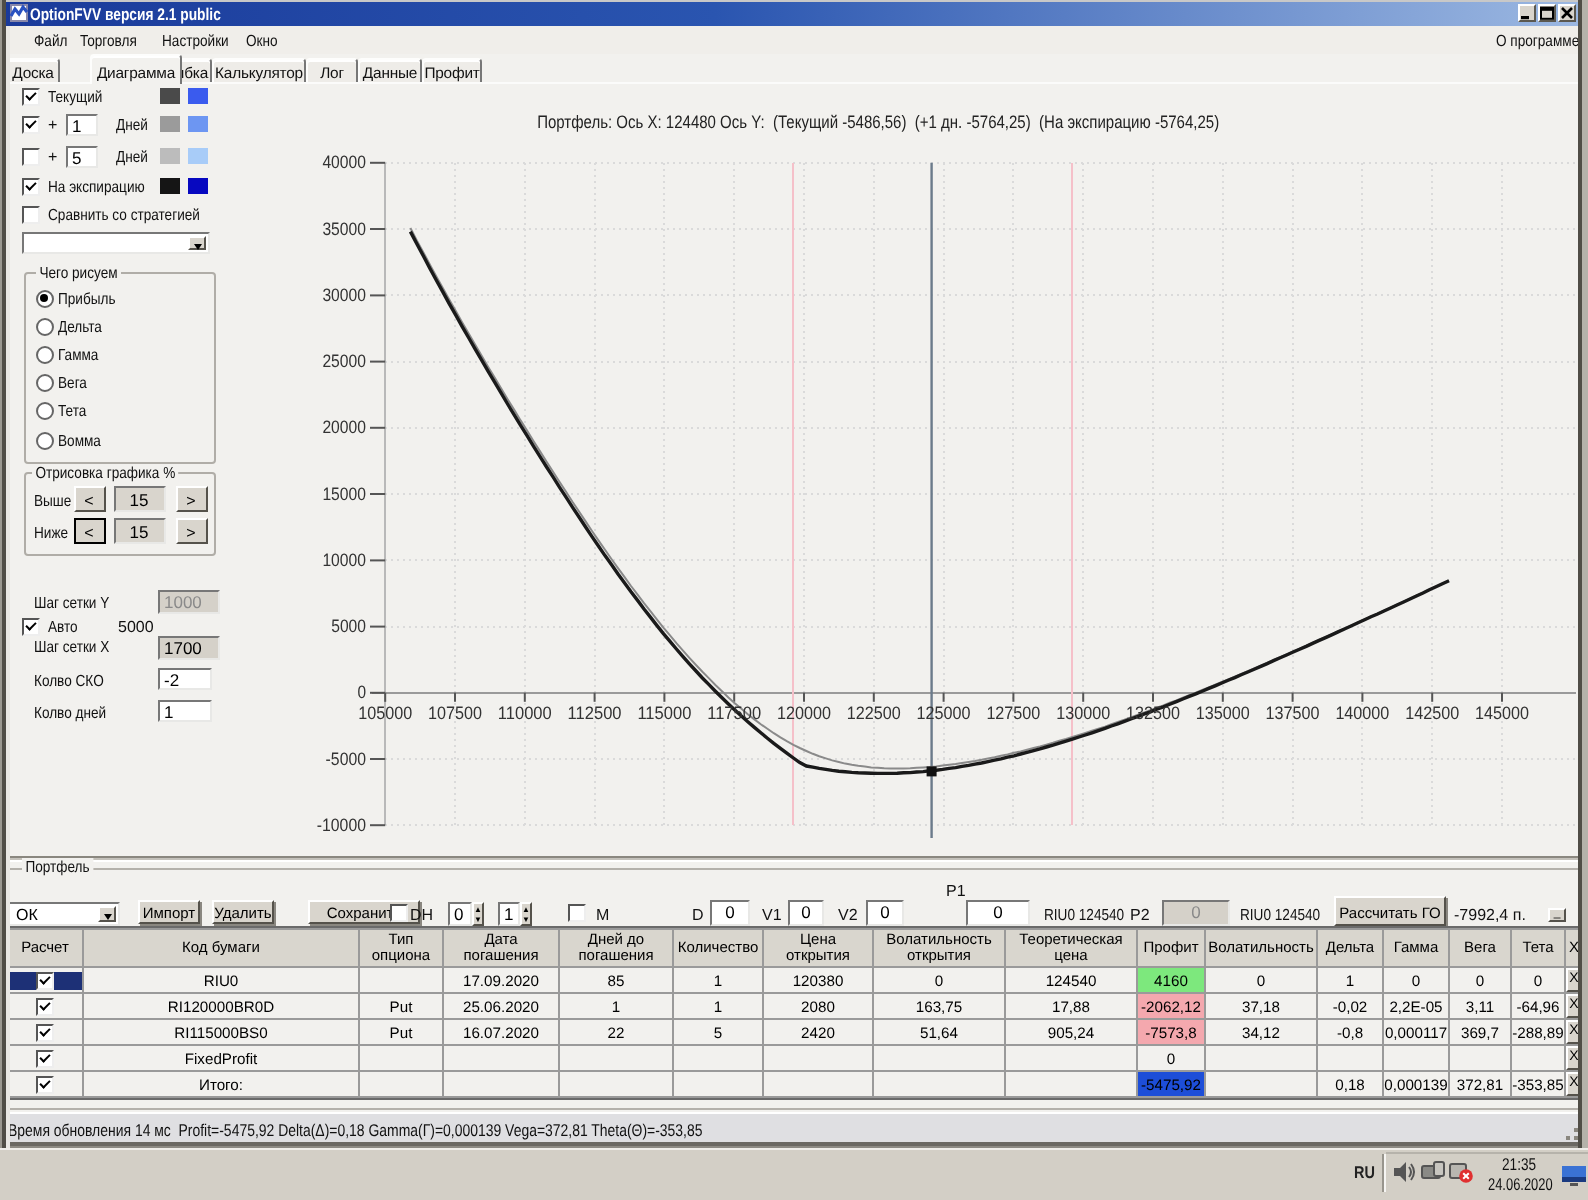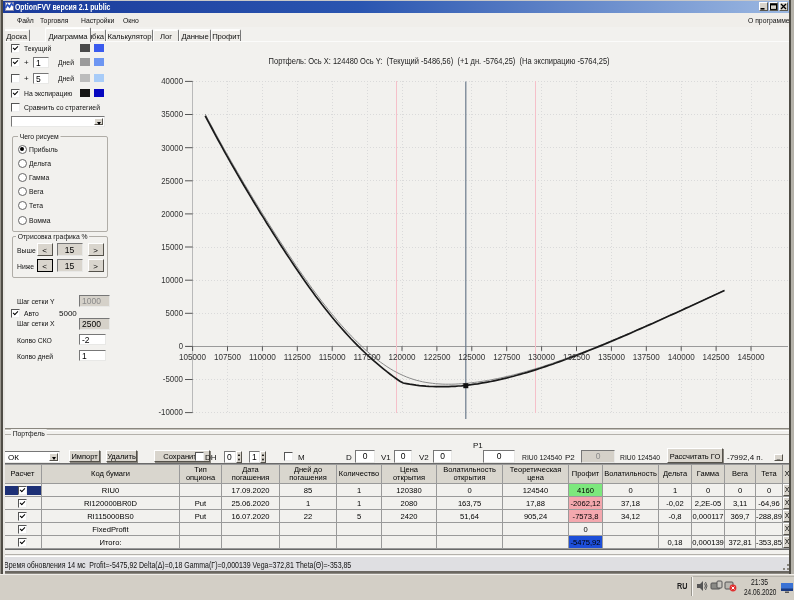--- a/index.html
+++ b/index.html
@@ -128,21 +128,21 @@
 <div class="small nr" style="left:17px;top:262px;">Ниже</div>
 <div class="sbtn" style="left:36.5px;top:259px;width:16px;height:13px;padding-top:2px;border-color:#000;">&lt;</div>
 <div class="tbox" style="left:56.5px;top:259px;width:26px;height:13px;text-align:center;background:#d9d5cd;padding-top:1px;">15</div>
 <div class="sbtn" style="left:87.5px;top:259px;width:16px;height:13px;padding-top:2px;">&gt;</div>
 <div class="small nr" style="left:17px;top:297px;">Шаг сетки Y</div>
 <div class="tbox" style="left:79px;top:295px;width:31px;height:12px;background:#d5d1c9;color:#8a8a8a;">1000</div>
 <div class="abs cb on" style="left:11px;top:309px;"></div>
     <div class="small nr" style="left:24px;top:309px;">Авто</div>
 <div class="small" style="left:59px;top:309px;">5000</div>
 <div class="small nr" style="left:17px;top:319px;">Шаг сетки X</div>
-<div class="tbox" style="left:79px;top:318px;width:31px;height:12px;background:#d5d1c9;">2500</div>
+<div class="tbox" style="left:79px;top:318px;width:31px;height:12px;background:#d5d1c9;">1700</div>
 <div class="small nr" style="left:17px;top:336px;">Колво СКО</div>
 <div class="tbox" style="left:79px;top:334px;width:27px;height:11px;">-2</div>
 <div class="small nr" style="left:17px;top:352px;">Колво дней</div>
 <div class="tbox" style="left:79px;top:350px;width:27px;height:11px;">1</div>
 </div>
 
 <svg class="abs" id="chart" style="left:0;top:41px;" width="794" height="387" viewBox="0 41 794 387">
     <line x1="227.5" y1="81.4" x2="227.5" y2="412.6" stroke="#dadada" stroke-width="1" stroke-dasharray="1 2" shape-rendering="crispEdges"></line>
 <line x1="262.4" y1="81.4" x2="262.4" y2="412.6" stroke="#dadada" stroke-width="1" stroke-dasharray="1 2" shape-rendering="crispEdges"></line>
 <line x1="297.3" y1="81.4" x2="297.3" y2="412.6" stroke="#dadada" stroke-width="1" stroke-dasharray="1 2" shape-rendering="crispEdges"></line>

